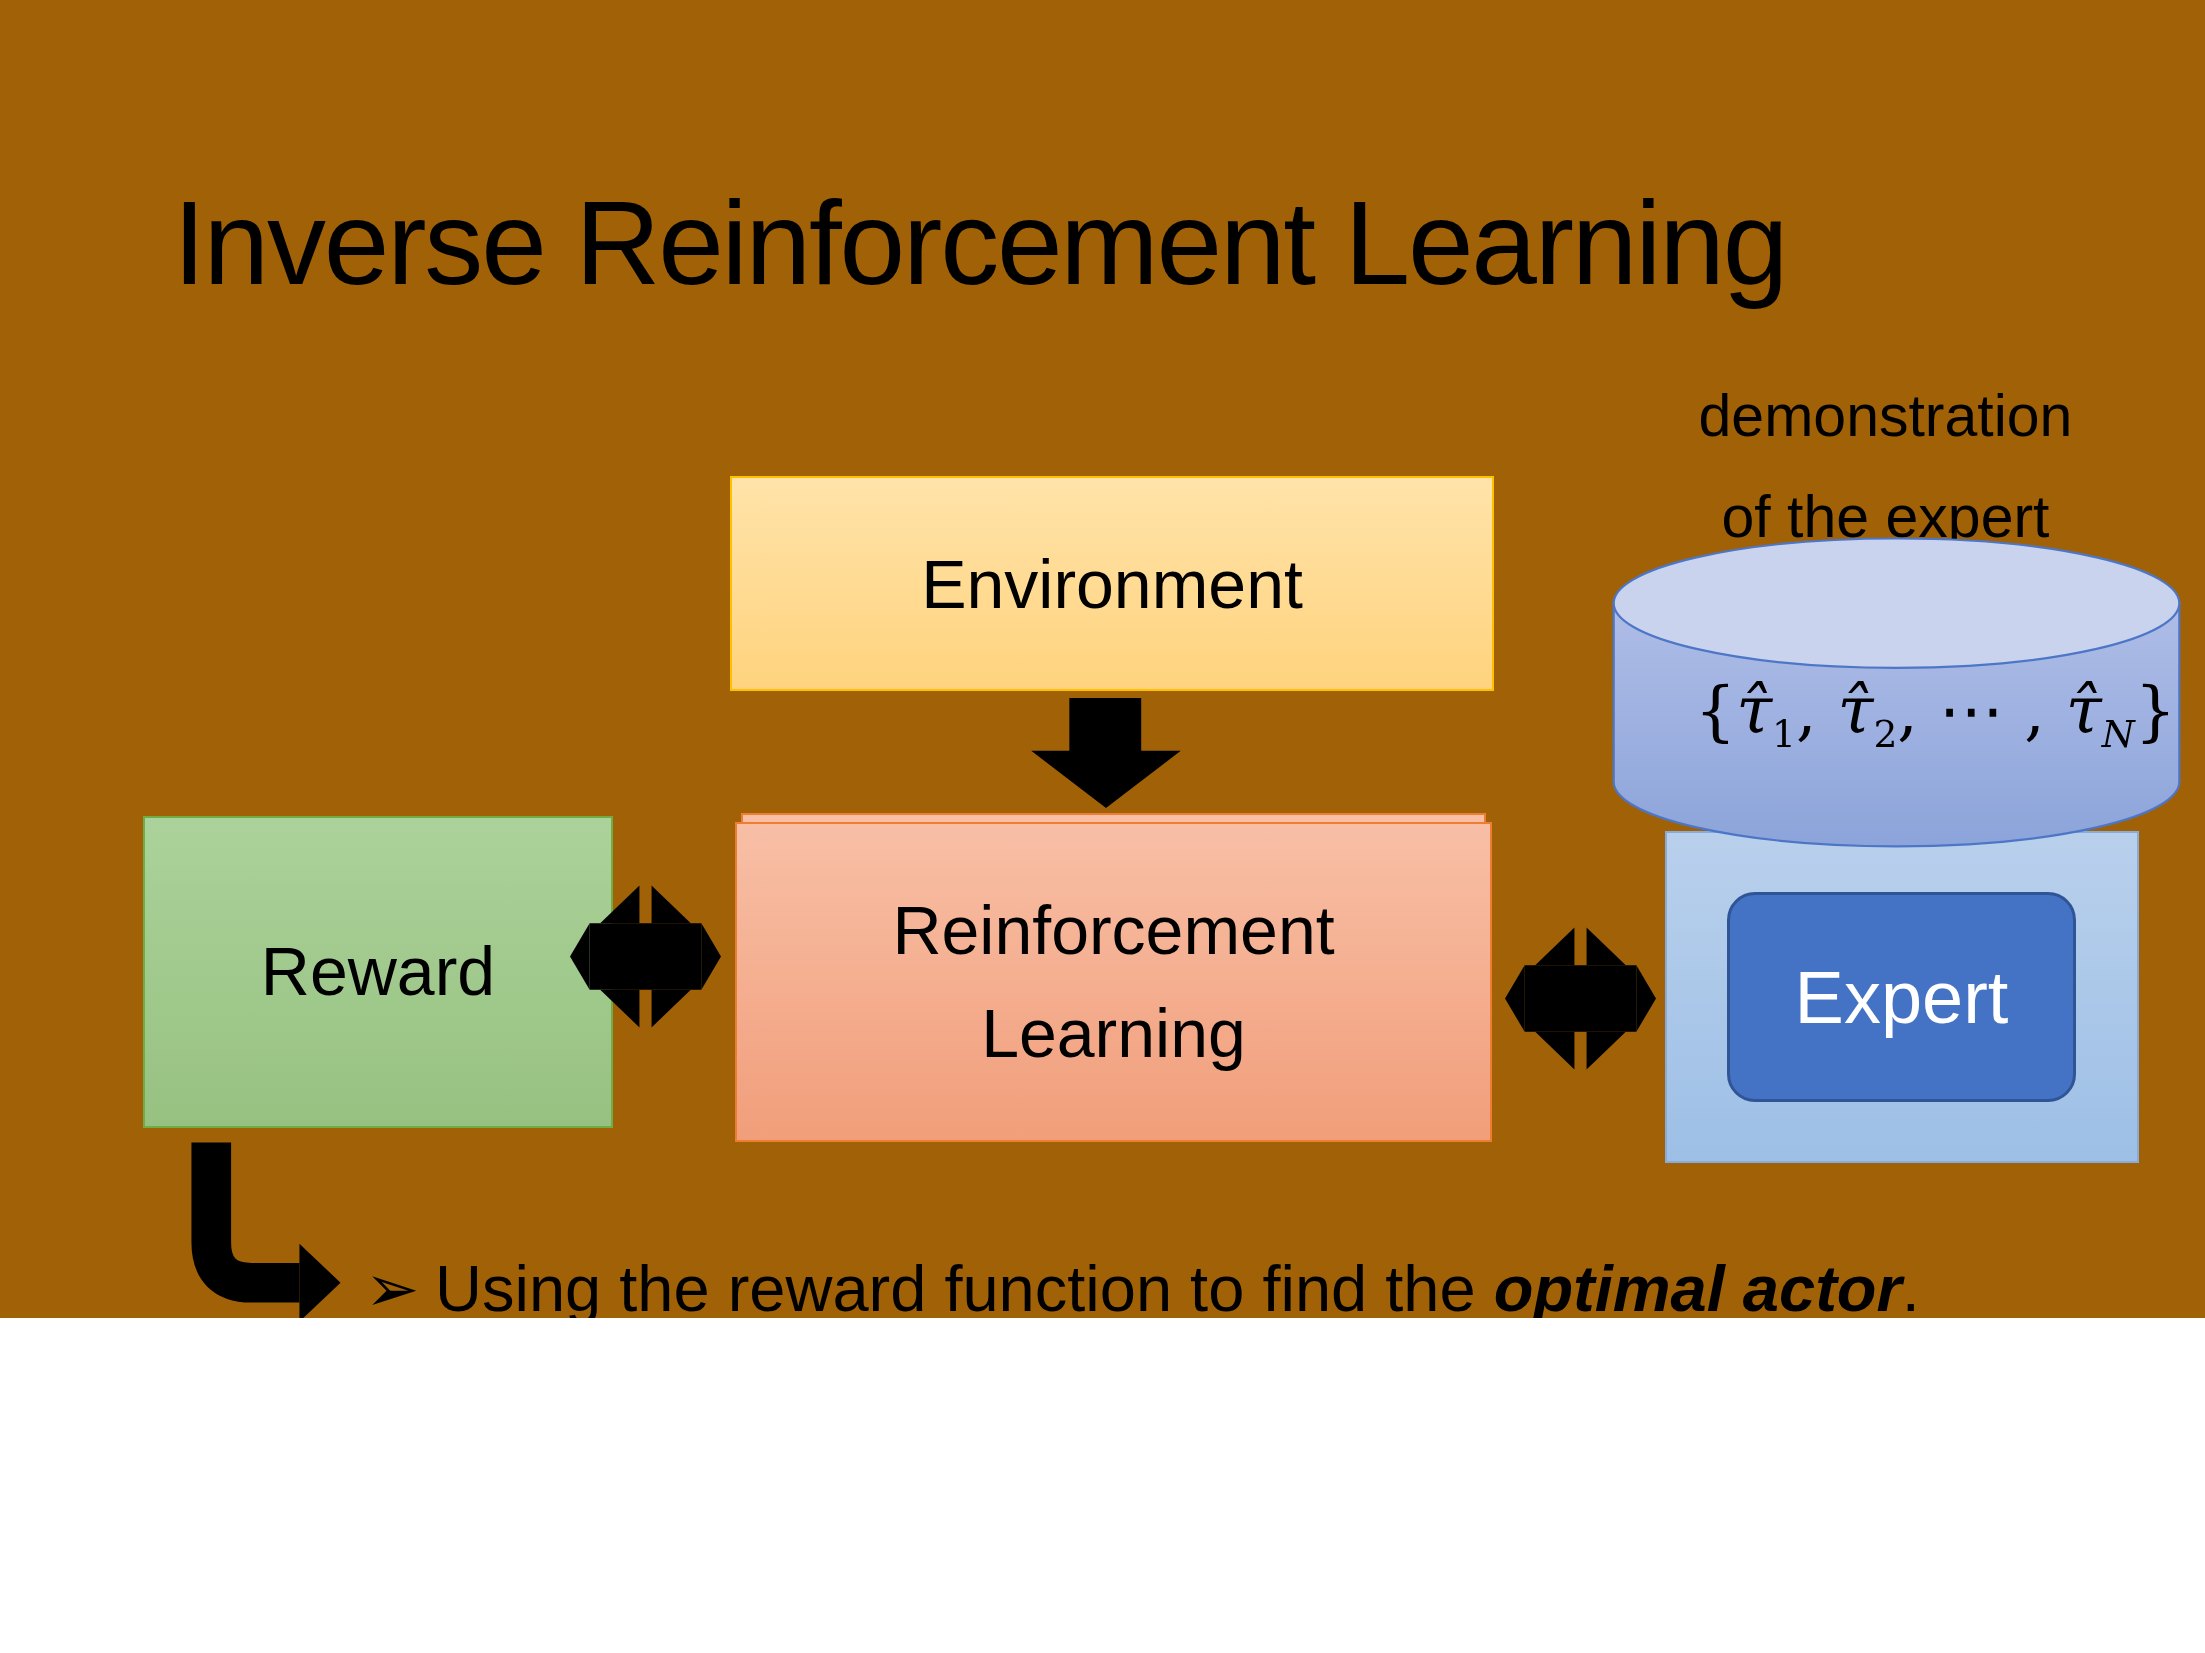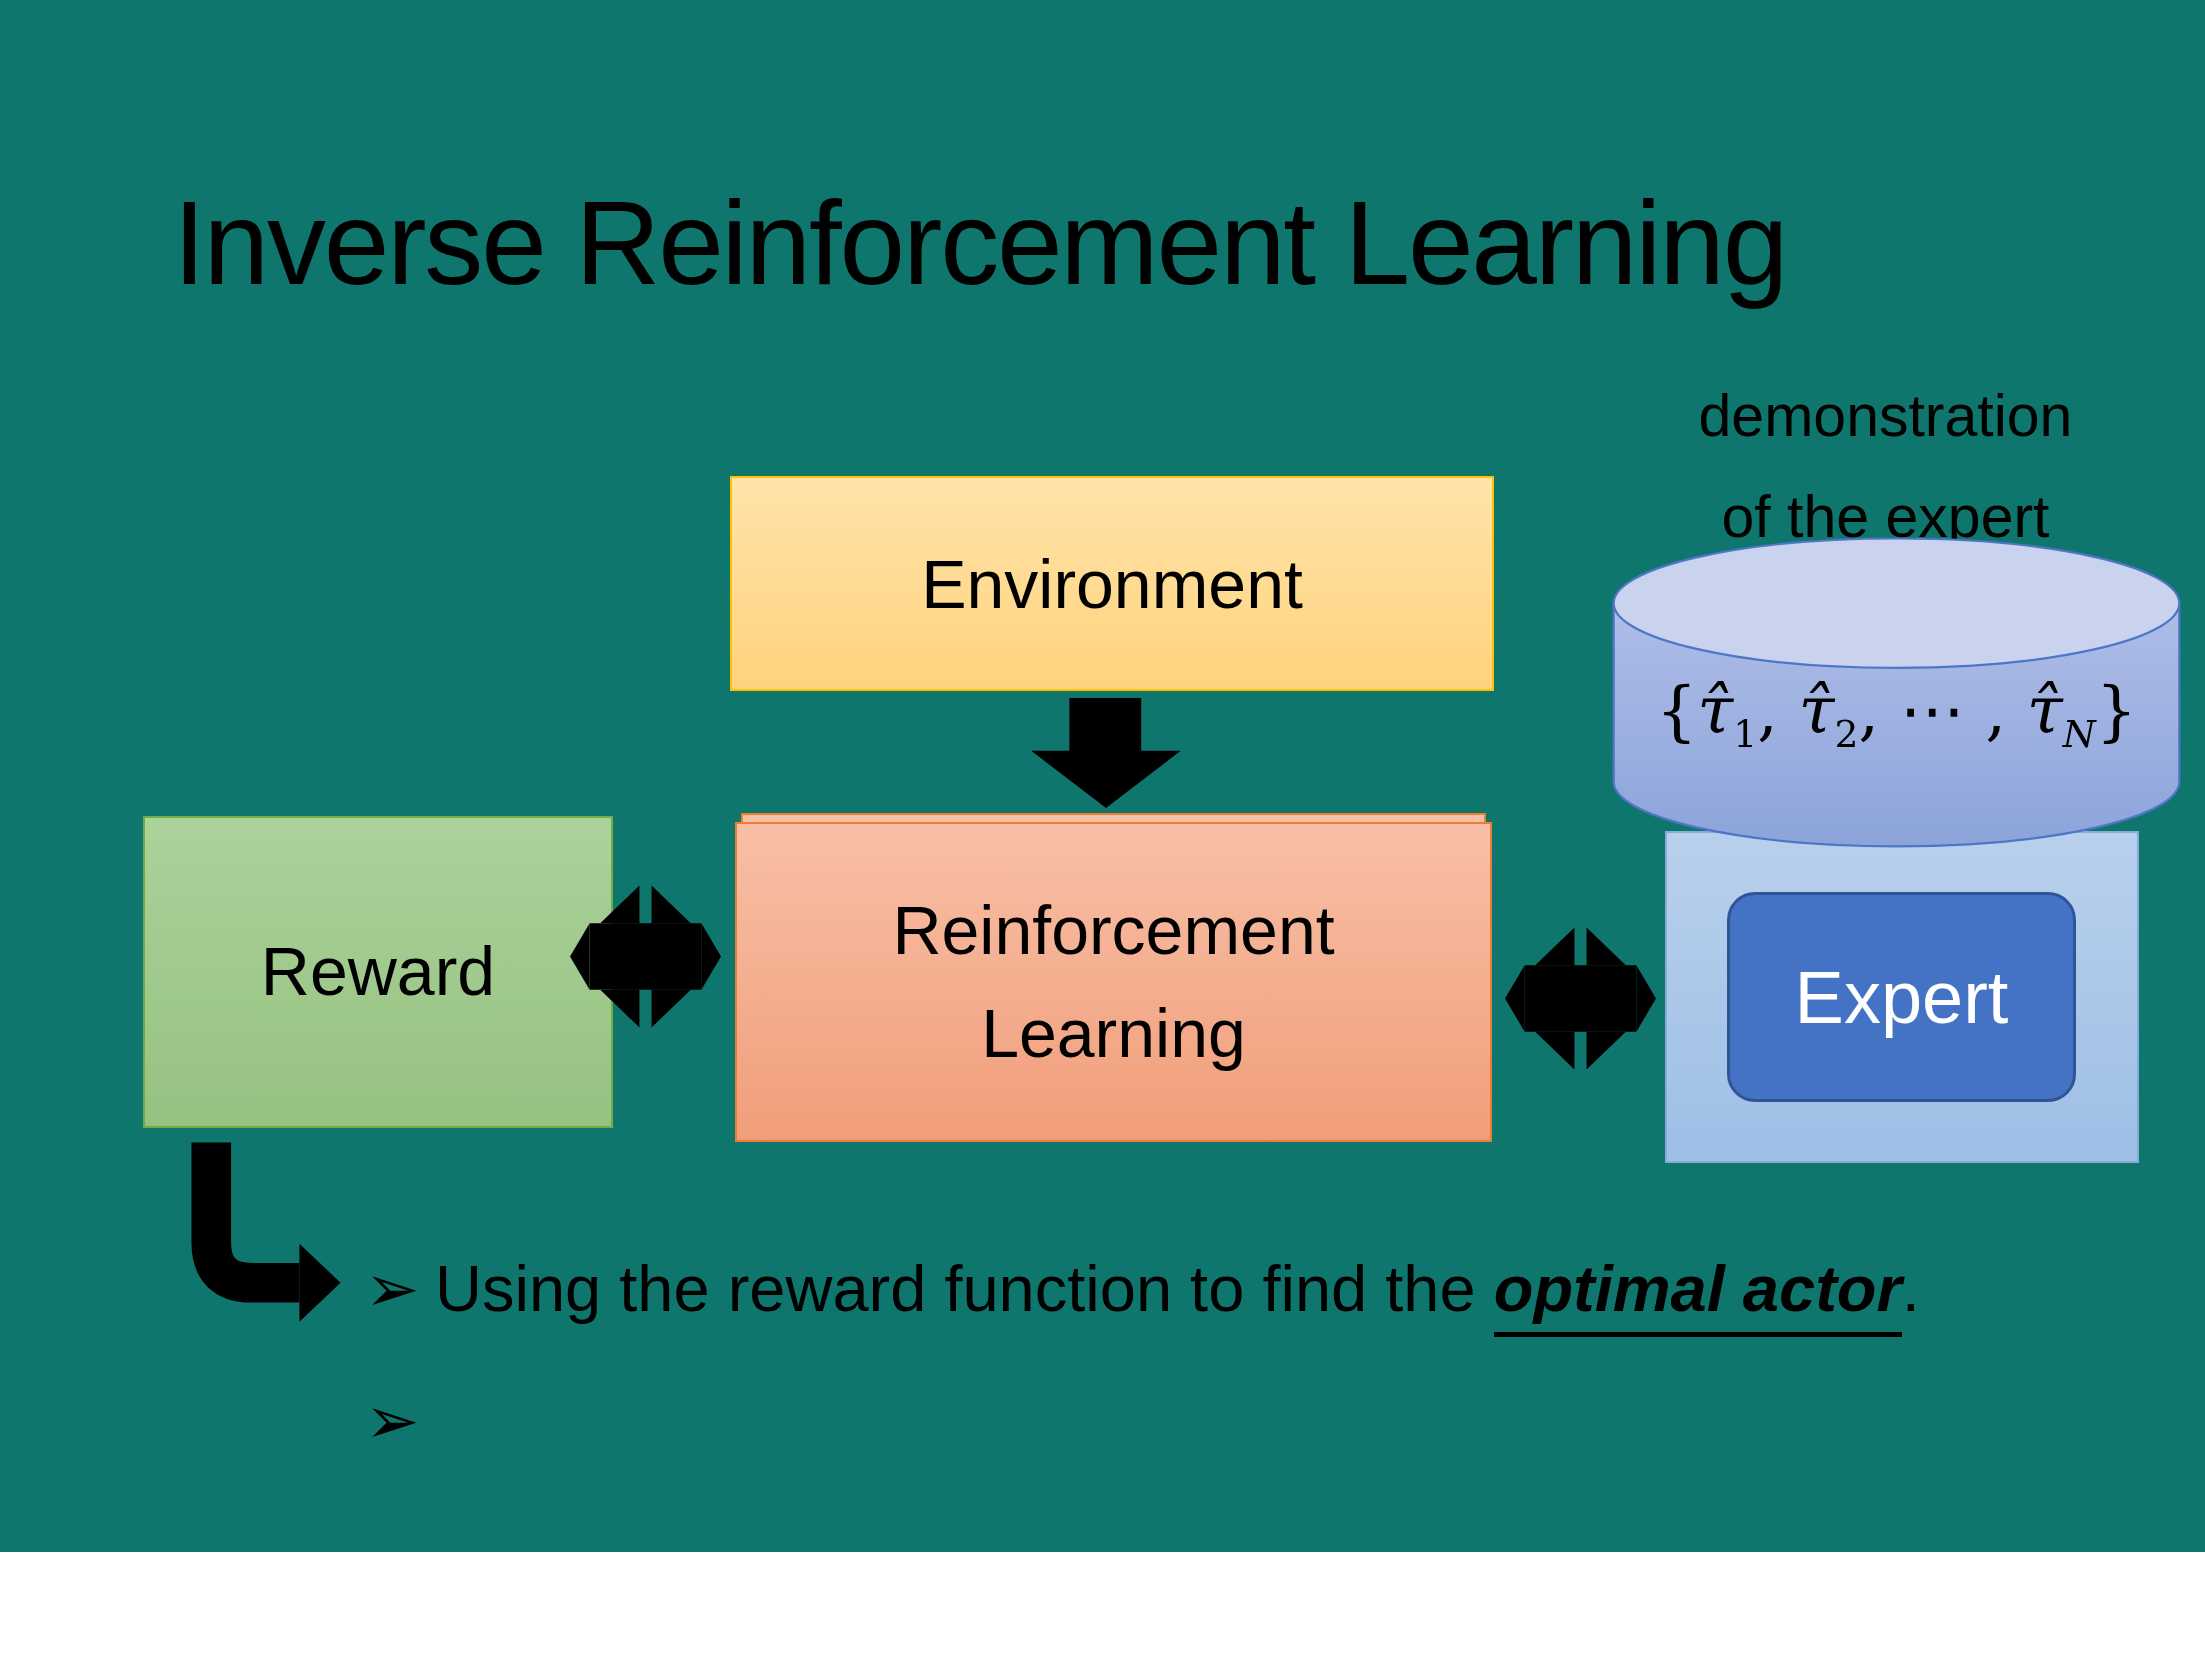--- a/index.html
+++ b/index.html
@@ -1,16 +1,16 @@
 <!DOCTYPE html>
 <html style="font-size:11.8px"><head>
 <meta charset="utf-8">
 <style>
   html,body{margin:0;padding:0;background:#fff;}
-  .slide{position:relative;width:2205px;height:1552px;background:#0f766e;
+  .slide{position:relative;width:2205px;height:1318px;background:#a16207;
          font-family:"Liberation Sans",sans-serif;color:#000;overflow:hidden;}
 
   .title{position:absolute;left:173px;top:175px;font-size:118px;font-weight:400;
          letter-spacing:-2.2px;white-space:nowrap;}
 
   .demo{position:absolute;left:1588px;top:366px;width:595px;text-align:center;
         font-size:59px;line-height:1.72;}
 
   .box{position:absolute;display:flex;flex-direction:column;align-items:center;
        justify-content:center;text-align:center;box-sizing:border-box;}
@@ -28,21 +28,21 @@
   .reward{left:103px;top:816px;width:470px;height:312px;
        background:linear-gradient(#ABD29A,#97C181);border:2.2px solid #70AD47;
        font-size:68px;line-height:1.52;margin-left:40px;}
 
   .panel{position:absolute;left:1665px;top:831px;width:474px;height:332px;
        background:linear-gradient(#B9D0EC,#9DBFE6);border:2.2px solid #89ABD9;
        box-sizing:border-box;}
 
   .cyl{position:absolute;left:1610px;top:537px;width:573px;height:313px;}
 
-  .math{position:absolute;left:1617px;top:673px;width:559px;text-align:center;
+  .math{position:absolute;left:1617px;top:673px;width:559px;text-align:right;
         font-size:65px;font-family:"DejaVu Serif",serif;}
   .math .it{font-style:italic;}
   .math sub{font-size:0.58em;}
 
   .expert{left:1727px;top:892px;width:349px;height:210px;border-radius:28px;
         background:#4472C4;border:3.7px solid #2F5597;color:#fff;font-size:74px;}
 
   .arrow-svg{position:absolute;}
   .dbl1{left:570px;top:881px;width:151px;height:151px;}
   .dbl2{left:1505px;top:923px;width:151px;height:151px;}

